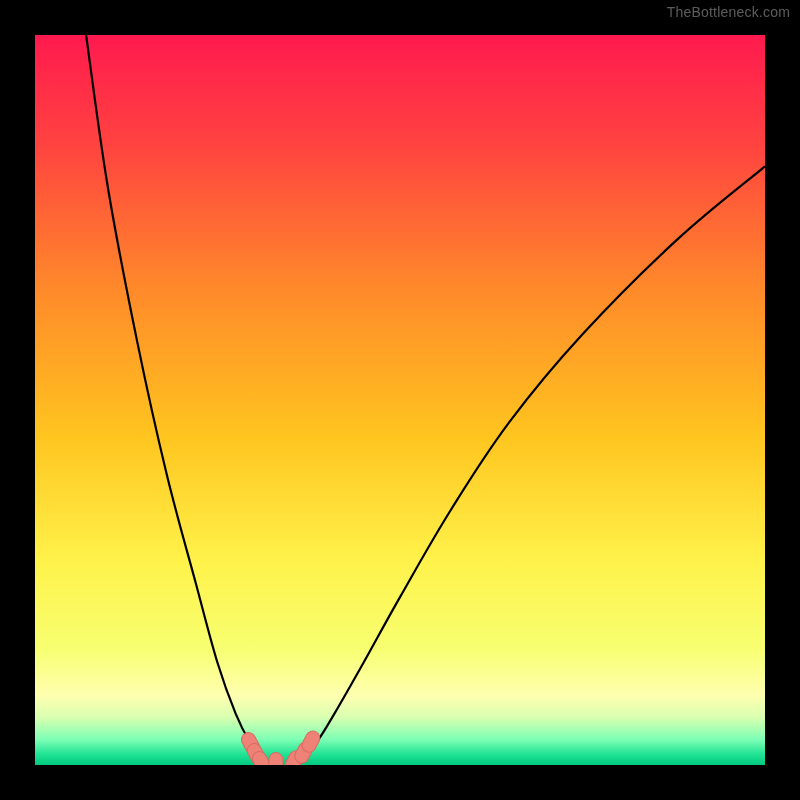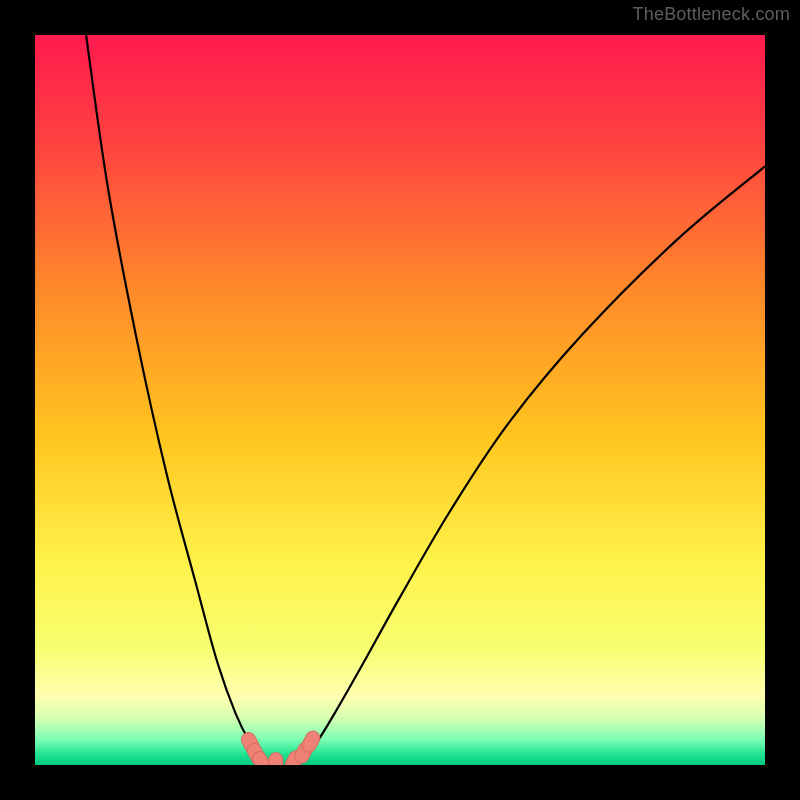--- a/index.html
+++ b/index.html
@@ -17,21 +17,21 @@
     left: 0;
     width: 800px;
     height: 800px;
     background: #000;
   }
   .watermark {
     position: absolute;
     top: 4px;
     right: 10px;
     color: #5d5d5d;
-    font-size: 18px;
+    font-size: 14px;
     font-weight: 400;
     letter-spacing: 0.2px;
     z-index: 50;
   }
   .plot {
     position: absolute;
     left: 35px;
     top: 35px;
     width: 730px;
     height: 730px;

